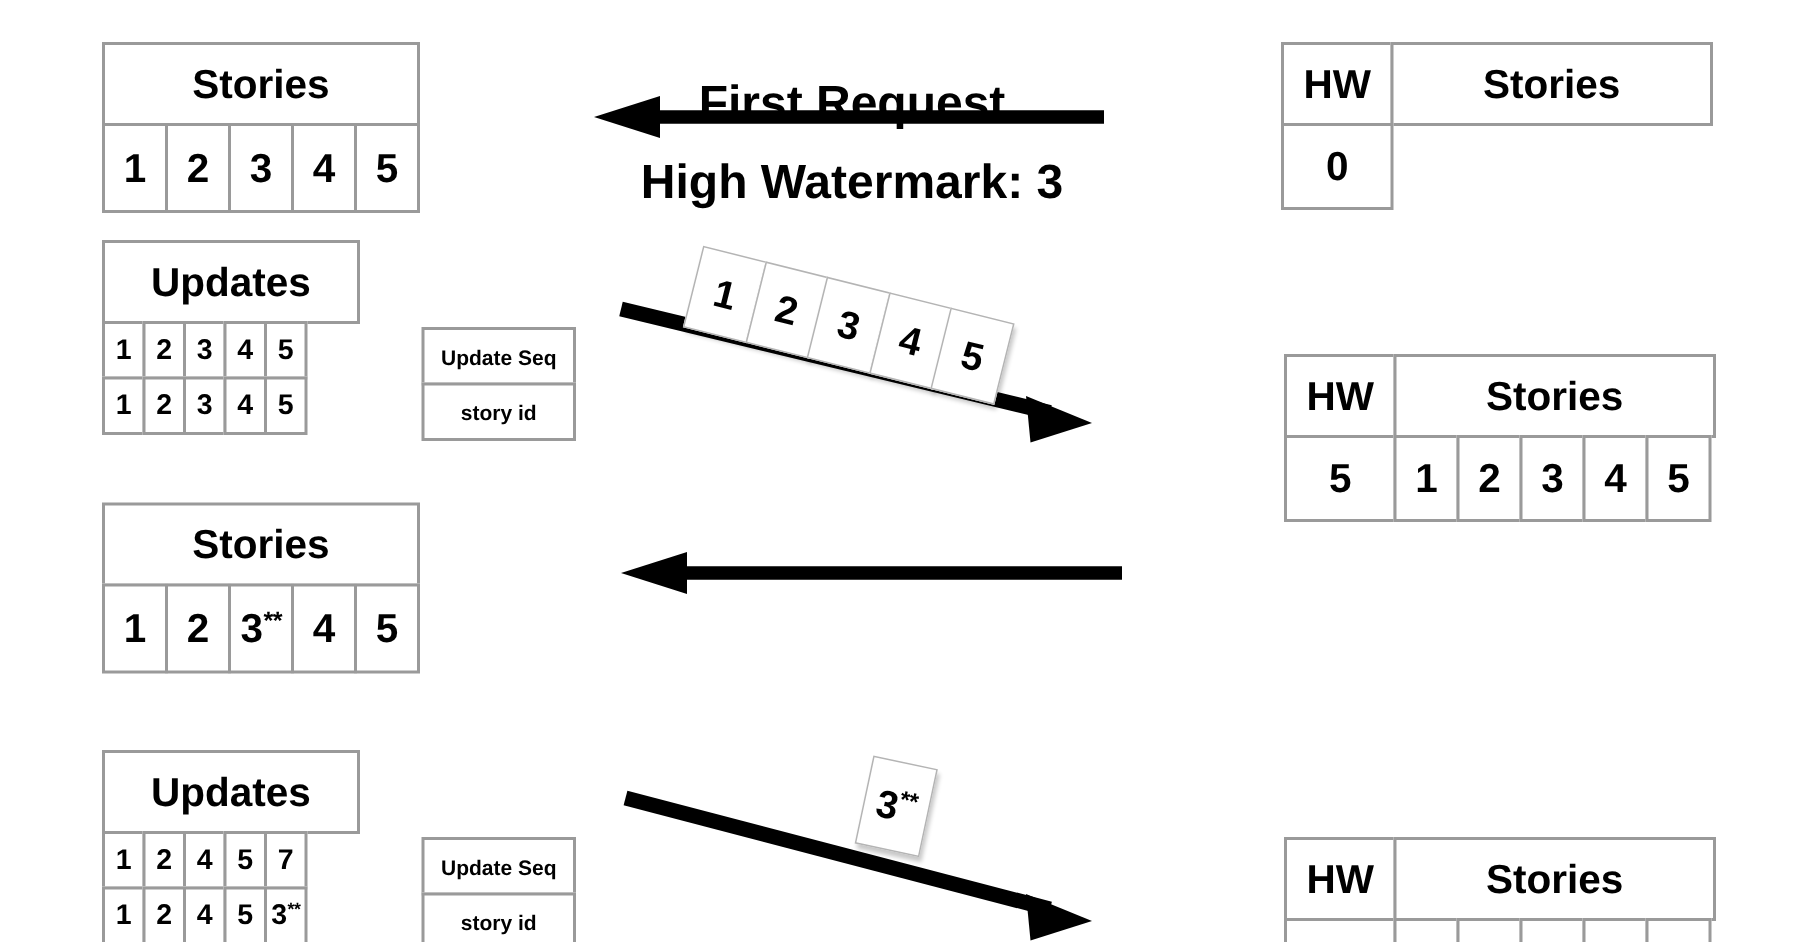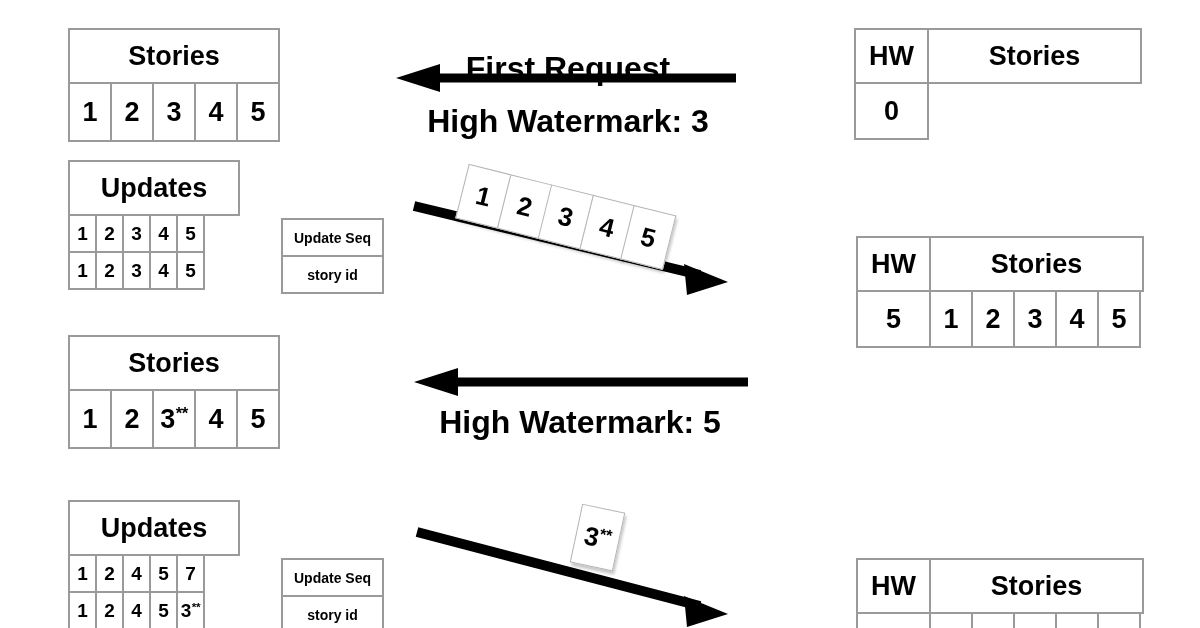--- a/index.html
+++ b/index.html
@@ -336,21 +336,20 @@
     <div class="pcell">3</div>
     <div class="pcell">4</div>
     <div class="pcell">5</div>
   </div>
 
   <svg class="arrow-svg" style="left:414px; top:368px;" width="336" height="30" viewBox="0 0 336 30">
     <line x1="36" y1="14" x2="334" y2="14" stroke="#000000" stroke-width="9"></line>
     <polygon points="0,14 44,0 44,28" fill="#000000"></polygon>
   </svg>
 
-  <div class="arrow-label" style="left:412px; top:404px; width:336px;">High Watermark: 5</div>
 
   <svg class="arrow-svg" style="left:412px; top:524px;" width="326" height="104" viewBox="0 0 326 104">
     <line x1="5" y1="8" x2="288" y2="82" stroke="#000000" stroke-width="10"></line>
     <polygon points="316,90 272,72 275,103" fill="#000000"></polygon>
   </svg>
 
   <div class="payload single" style="left:576px; top:503px; transform: rotate(12deg); transform-origin: 0 50%;">
     <div class="pcell">
         <span>3</span>
         <span class="star">**</span>

